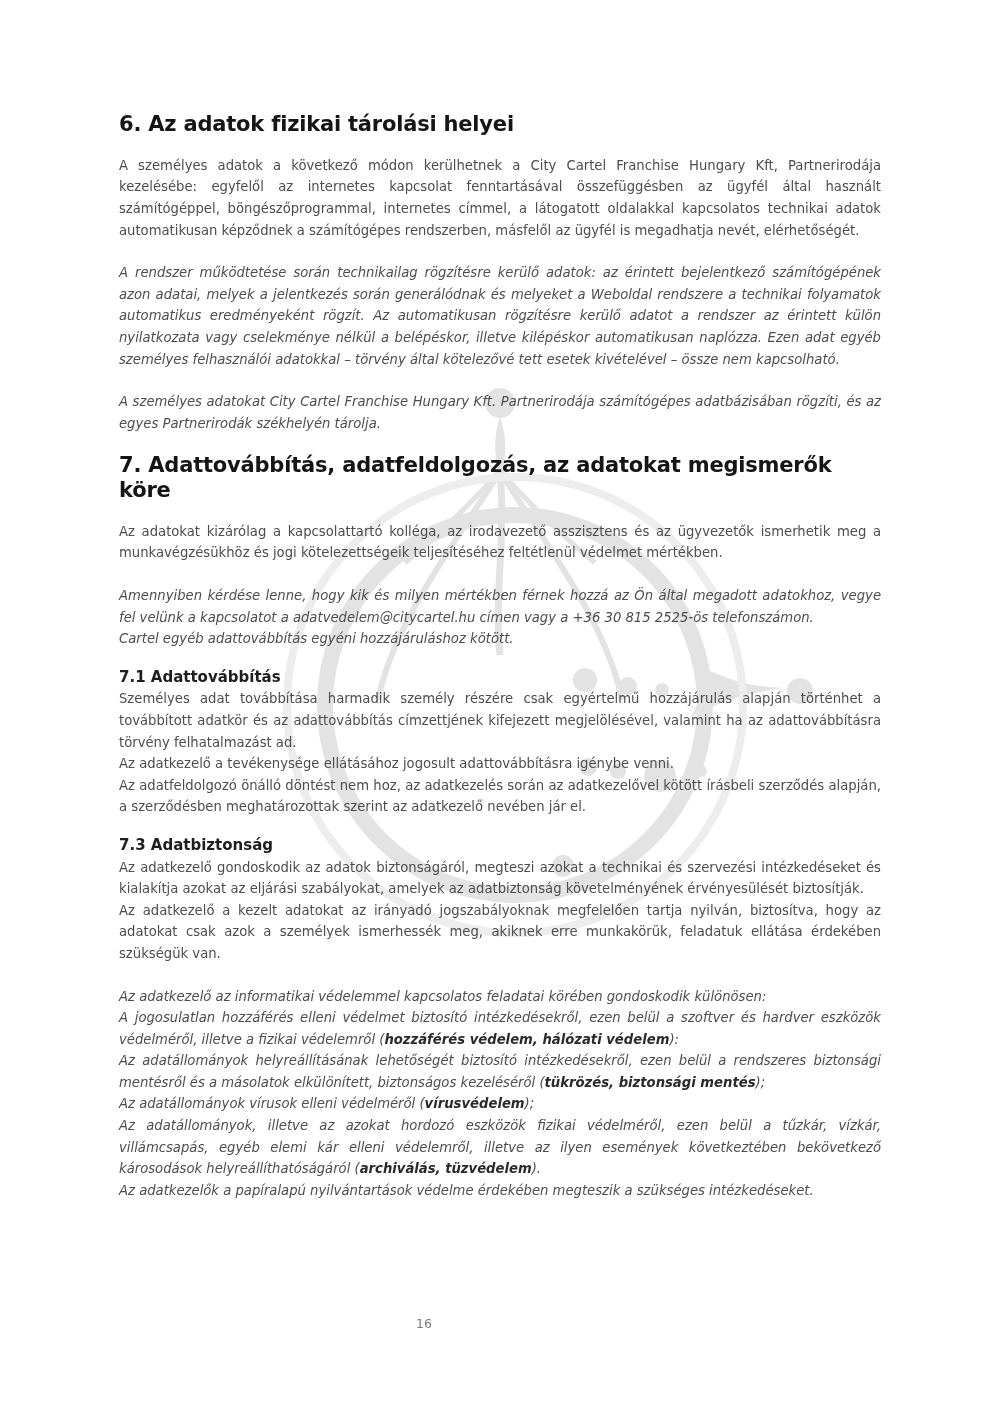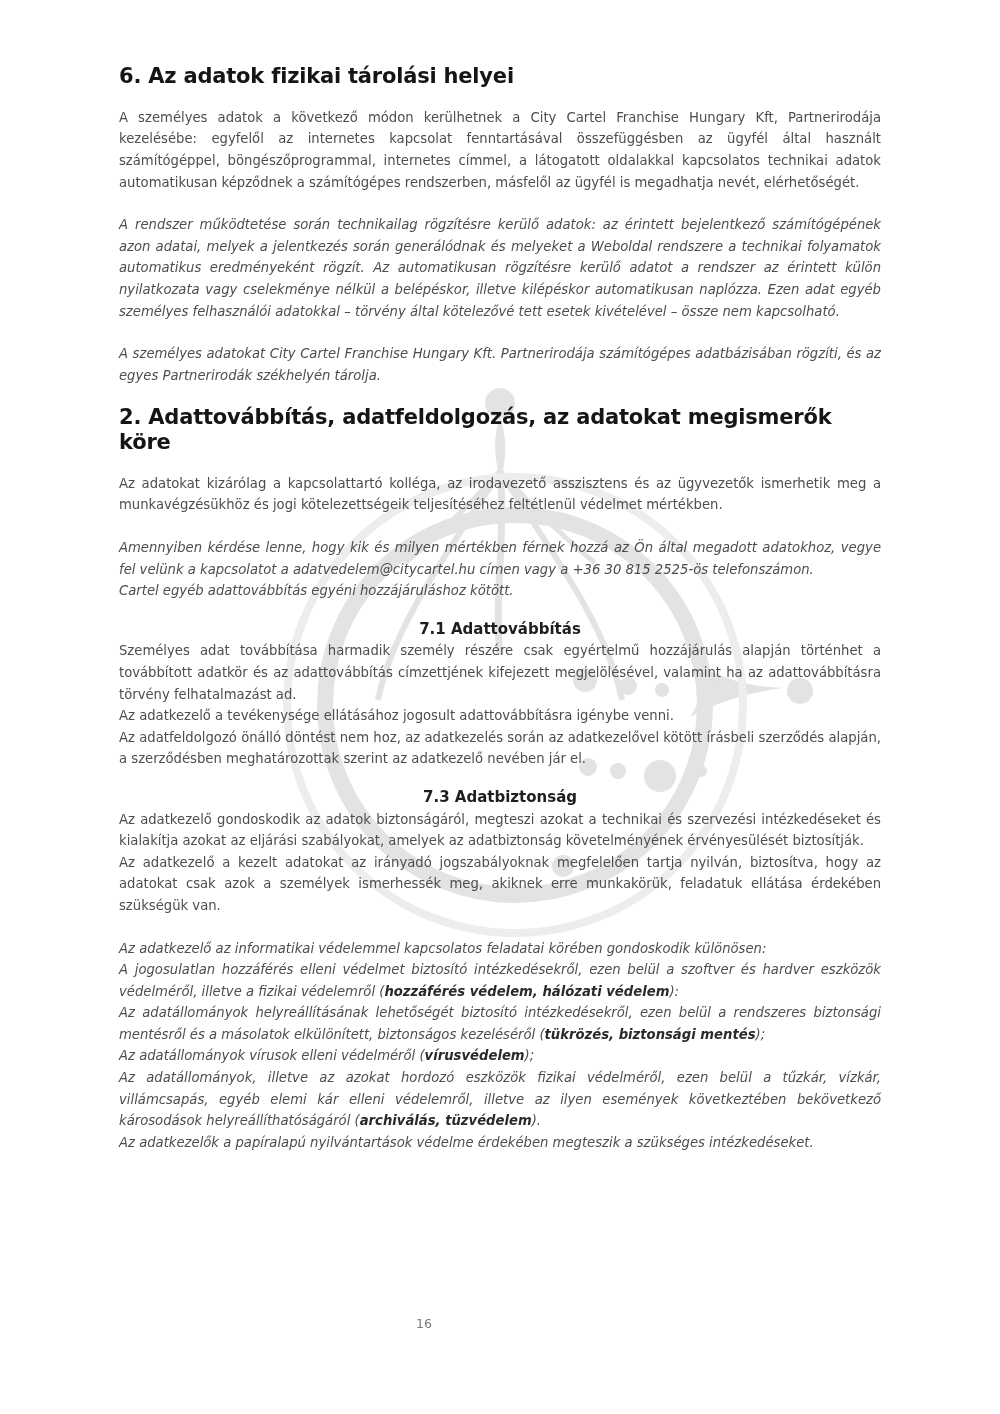--- a/index.html
+++ b/index.html
@@ -17,21 +17,21 @@
     width: 1000px; height: 1414px;
     z-index: 0;
     pointer-events: none;
   }
   .page-content {
     position: absolute;
     left: 119px;
     top: 0;
     width: 762px;
     z-index: 1;
-    padding-top: 64px;
+    padding-top: 112px;
   }
   h1 {
     margin: 0;
     font-size: 21px;
     line-height: 1.18;
     font-weight: 800;
     letter-spacing: -0.2px;
     color: #151515;
   }
   h2 {
@@ -45,21 +45,21 @@
     margin: 0;
     font-size: 13.2px;
     line-height: 21.6px;
     color: #4d4d4d;
     text-align: justify;
   }
   p b { color: #2a2a2a; font-weight: 700; }
   .mt-para { margin-top: 21px; font-style: italic; }
   .mt-h1   { margin-top: 19px; }
   .mb-h1   { margin-bottom: 18px; }
-  .mt-h2   { margin-top: 17px; text-align: center; }
+  .mt-h2   { margin-top: 17px; }
   .page-number {
     position: absolute;
     left: 0; top: 1316px;
     width: 848px;
     text-align: center;
     font-size: 12.5px;
     color: #7a7a7a;
     z-index: 1;
   }
 </style>
@@ -94,21 +94,21 @@
   </svg>
 </div>
 
 <div class="page-content">
 
   <h1 class="mb-h1">6. Az adatok fizikai tárolási helyei</h1>
   <p>A személyes adatok a következő módon kerülhetnek a City Cartel Franchise Hungary Kft, Partnerirodája kezelésébe: egyfelől az internetes kapcsolat fenntartásával összefüggésben az ügyfél által használt számítógéppel, böngészőprogrammal, internetes címmel, a látogatott oldalakkal kapcsolatos technikai adatok automatikusan képződnek a számítógépes rendszerben, másfelől az ügyfél is megadhatja nevét, elérhetőségét.</p>
   <p class="mt-para">A rendszer működtetése során technikailag rögzítésre kerülő adatok: az érintett bejelentkező számítógépének azon adatai, melyek a jelentkezés során generálódnak és melyeket a Weboldal rendszere a technikai folyamatok automatikus eredményeként rögzít. Az automatikusan rögzítésre kerülő adatot a rendszer az érintett külön nyilatkozata vagy cselekménye nélkül a belépéskor, illetve kilépéskor automatikusan naplózza. Ezen adat egyéb személyes felhasználói adatokkal – törvény által kötelezővé tett esetek kivételével – össze nem kapcsolható.</p>
   <p class="mt-para">A személyes adatokat City Cartel Franchise Hungary Kft. Partnerirodája számítógépes adatbázisában rögzíti, és az egyes Partnerirodák székhelyén tárolja.</p>
 
-  <h1 class="mt-h1 mb-h1">2. Adattovábbítás, adatfeldolgozás, az adatokat megismerők köre</h1>
+  <h1 class="mt-h1 mb-h1">7. Adattovábbítás, adatfeldolgozás, az adatokat megismerők köre</h1>
   <p>Az adatokat kizárólag a kapcsolattartó kolléga, az irodavezető asszisztens és az ügyvezetők ismerhetik meg a munkavégzésükhöz és jogi kötelezettségeik teljesítéséhez feltétlenül védelmet mértékben.</p>
   <div class="mt-para">
     <p><span>Amennyiben kérdése lenne, hogy kik és milyen mértékben férnek hozzá az Ön által megadott adatokhoz, vegye fel velünk a kapcsolatot a </span><span>adatvedelem@citycartel.hu</span><span> címen vagy a +36 30 815 2525-ös telefonszámon.</span></p>
     <p>Cartel egyéb adattovábbítás egyéni hozzájáruláshoz kötött.</p>
   </div>
 
   <h2 class="mt-h2">7.1 Adattovábbítás</h2>
   <p>Személyes adat továbbítása harmadik személy részére csak egyértelmű hozzájárulás alapján történhet a továbbított adatkör és az adattovábbítás címzettjének kifejezett megjelölésével, valamint ha az adattovábbításra törvény felhatalmazást ad.</p>
 
   <p>Az adatkezelő a tevékenysége ellátásához jogosult adattovábbításra igénybe venni.</p>

